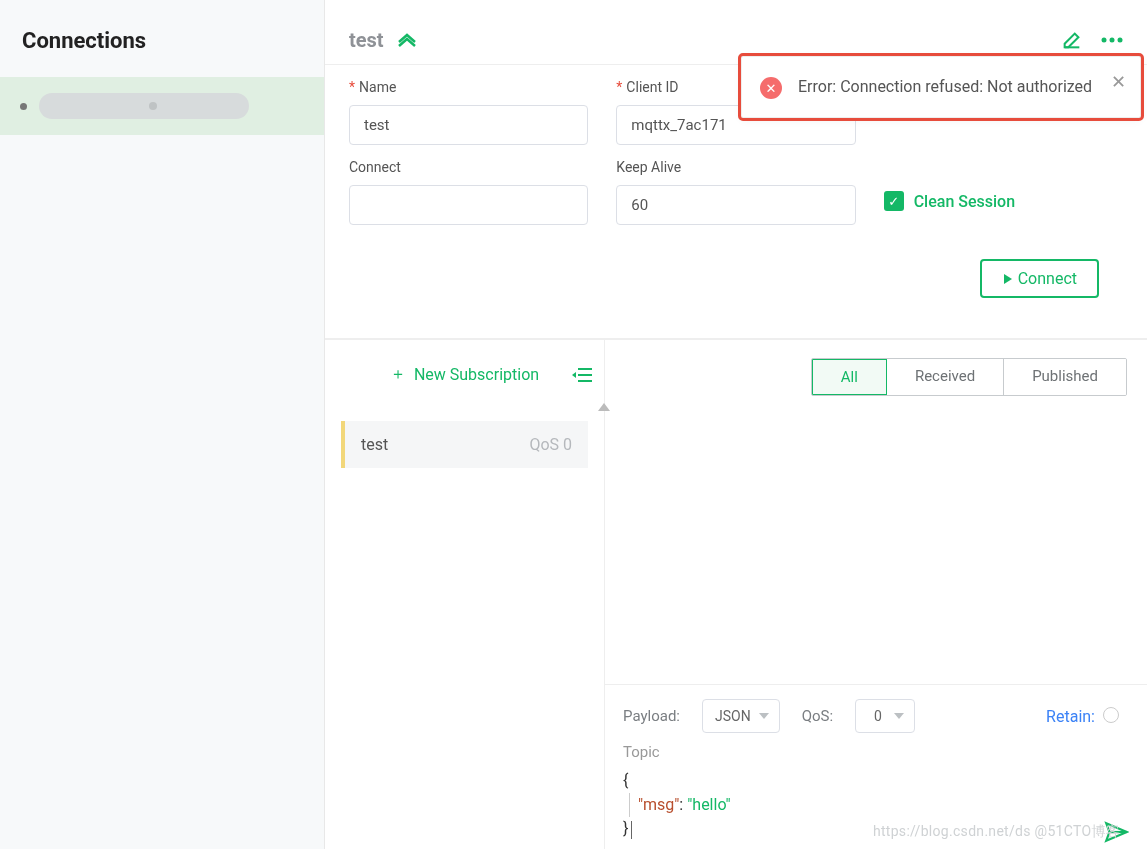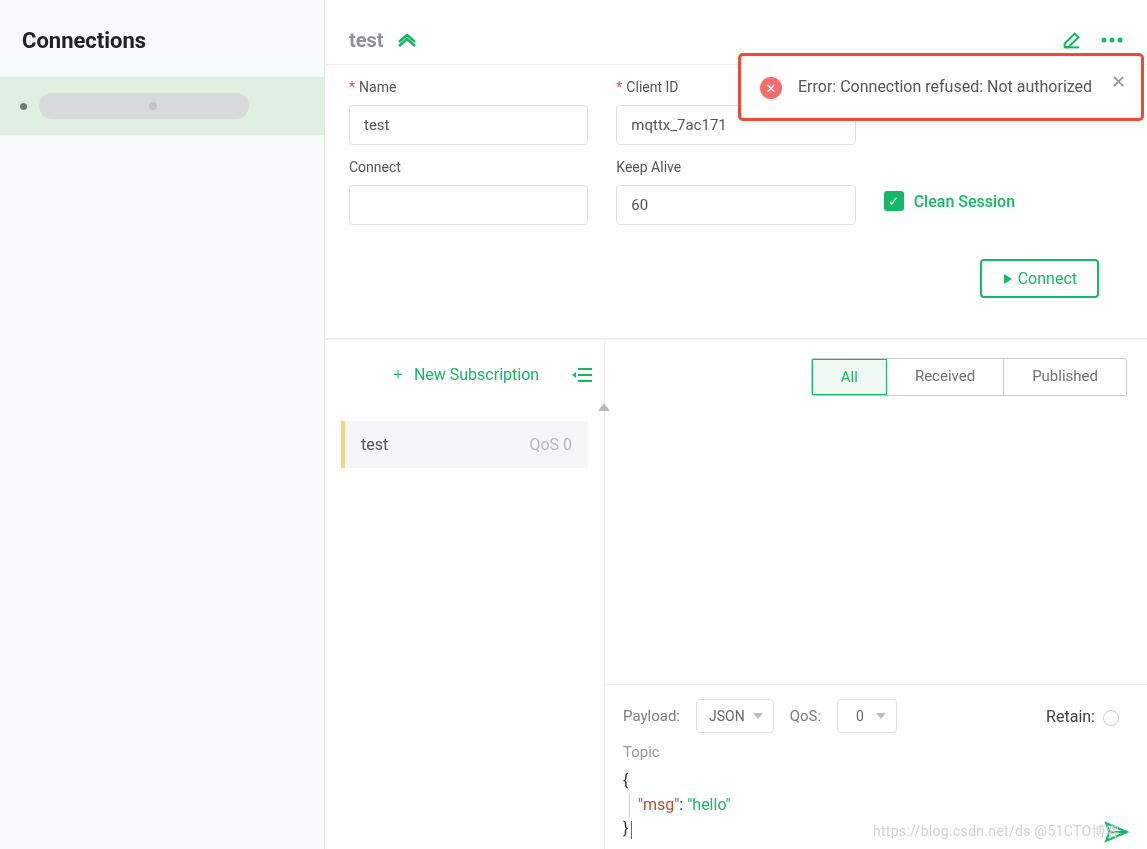--- a/index.html
+++ b/index.html
@@ -38,25 +38,25 @@
 .sub-item span:first-child { color: #555; }
 .sub-item span:last-child { color: #b5b8bc; }
 .msg-panel { flex: 1; display: flex; flex-direction: column; }
 .filter-tabs { display: flex; justify-content: flex-end; padding: 18px 20px; }
 .tab-group { display: flex; border: 1px solid #c7cbce; border-radius: 2px; overflow: hidden; }
 .tab-btn { padding: 8px 28px; font-size: 15px; color: #6e7275; background: #fff; cursor: pointer; border-right: 1px solid #c7cbce; }
 .tab-btn:last-child { border-right: none; }
 .tab-btn.active { color: #14b866; border: 2px solid #14b866; margin: -1px; background: #f2faf5; }
 .msg-body { flex: 1; }
 .compose { border-top: 1px solid #eee; padding: 14px 18px 8px; }
-.compose-row1 { display: flex; align-items: center; gap: 16px; margin-bottom: 10px; }
+.compose-row1 { display: flex; align-items: center; gap: 22px; margin-bottom: 10px; }
 .compose-row1 .lbl { color: #7a7e82; font-size: 15px; }
 .select-box { height: 34px; border: 1px solid #dcdfe6; border-radius: 4px; padding: 0 28px 0 12px; font-size: 14px; color: #666; display: flex; align-items: center; position: relative; }
 .select-box::after { content: ""; position: absolute; right: 10px; top: 50%; width: 0; height: 0; border-left: 5px solid transparent; border-right: 5px solid transparent; border-top: 6px solid #bcc0c3; transform: translateY(-50%); }
-.retain { margin-left: auto; display: flex; align-items: flex-end; gap: 8px; color: #404040; padding-right: 10px;}
+.retain { margin-left: auto; display: flex; align-items: flex-start; gap: 8px; color: #3b82f6; padding-right: 10px;}
 .radio-empty { width: 16px; height: 16px; border: 1px solid #ccc; border-radius: 50%; }
 .topic-label { color: #999; font-size: 15px; margin-bottom: 8px; }
 .payload-editor { font-family: "Consolas", "Monaco", monospace; font-size: 16px; color: #333; line-height: 1.5; position: relative; }
 .payload-editor .brace { color: #333; }
 .payload-editor .key { color: #b84e2d; }
 .payload-editor .str { color: #14b866; }
 .cursor-line{display:inline-block;width:1px;height:18px;background:#666;vertical-align:middle;margin-left:3px;}
 .send-icon{position:absolute;right:0;bottom:-4px;color:#14b866;font-size:22px;}
 .watermark{position:absolute;right:27px;bottom:8px;color:#cfd2d4;font-size:14px;letter-spacing:0.3px;pointer-events:none;}
 .toast { position: absolute; top: 56px; right: 6px; width: 400px; background: #fff; border: 1px solid #eee; box-shadow: 0 2px 10px rgba(0,0,0,0.06); padding: 18px 40px 18px 18px; display: flex; gap: 16px; align-items: flex-start; border-radius: 2px; outline: 3px solid #e74c3c; }

